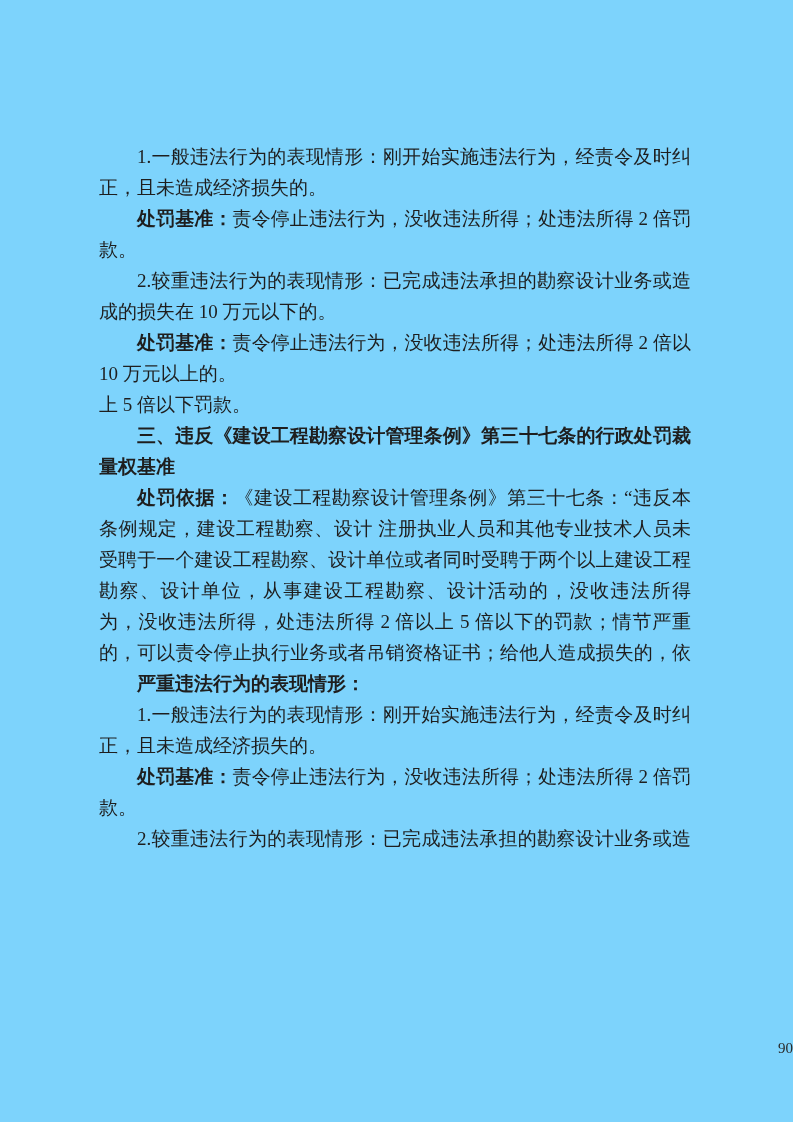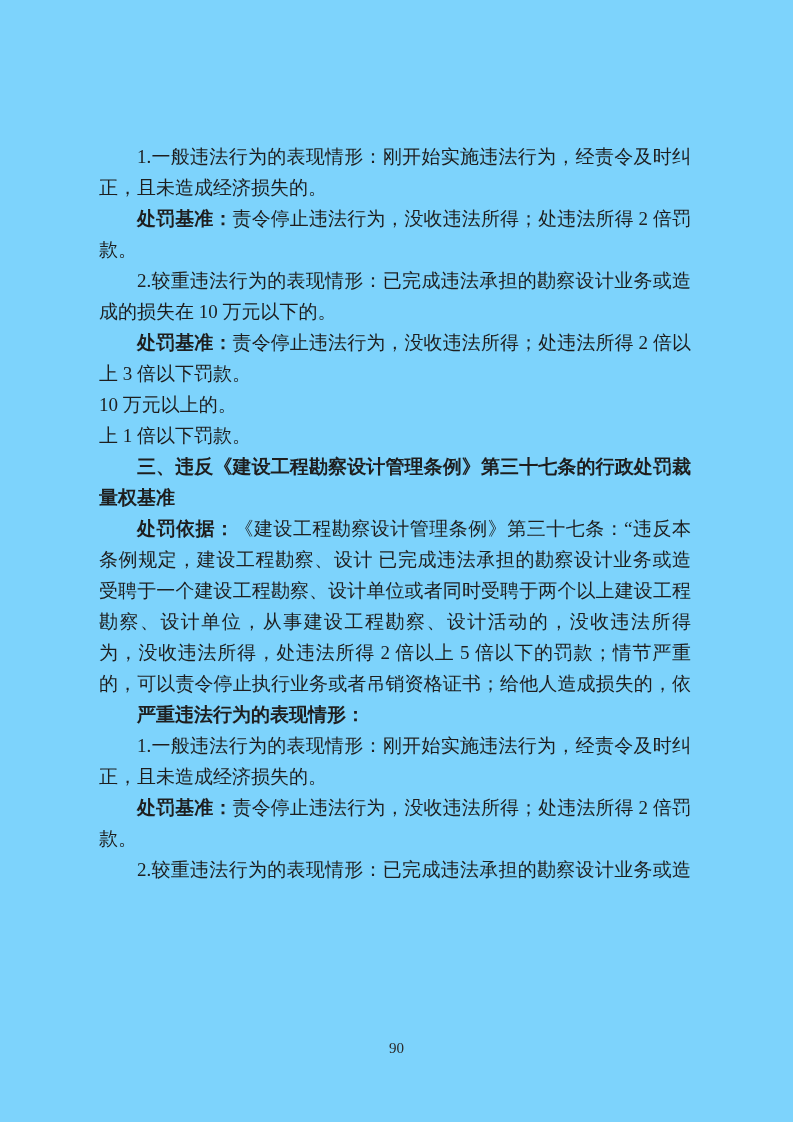--- a/index.html
+++ b/index.html
@@ -45,21 +45,21 @@
     font-weight: bold;
   }
   .line b {
     font-weight: bold;
   }
   .footer {
     position: absolute;
     left: 0;
     top: 1038px;
     width: 100%;
-    text-align: center;
+    text-align: right;
     font-size: 15px;
     line-height: 20px;
     color: #2a2a2a;
   }
 </style>
 </head>
 <body>
 
 <div class="page">
   <div class="content" id="content">
@@ -70,35 +70,34 @@
       <div class="para normal">
         <div class="line first"><b>处罚基准：</b>责令停止违法行为，没收违法所得；处违法所得 2 倍罚</div>
         <div class="line lastline">款。</div>
       </div>
       <div class="para normal">
         <div class="line first">2.较重违法行为的表现情形：已完成违法承担的勘察设计业务或造</div>
         <div class="line lastline">成的损失在 10 万元以下的。</div>
       </div>
       <div class="para normal">
         <div class="line first"><b>处罚基准：</b>责令停止违法行为，没收违法所得；处违法所得 2 倍以</div>
-        <div class="line lastline">上 3 倍以下罚款。</div>
       </div>
       <div class="para normal">
         <div class="line lastline">10 万元以上的。</div>
       </div>
       <div class="para normal">
-        <div class="line lastline">上 1 倍以下罚款。</div>
+        <div class="line lastline">上 5 倍以下罚款。</div>
       </div>
       <div class="para heading">
         <div class="line first">三、违反《建设工程勘察设计管理条例》第三十七条的行政处罚裁</div>
         <div class="line lastline">量权基准</div>
       </div>
       <div class="para normal">
         <div class="line first"><b>处罚依据：</b>《建设工程勘察设计管理条例》第三十七条：“违反本</div>
-        <div class="line">条例规定，建设工程勘察、设计 已完成违法承担的勘察设计业务或造</div>
+        <div class="line">条例规定，建设工程勘察、设计 注册执业人员和其他专业技术人员未</div>
         <div class="line">受聘于一个建设工程勘察、设计单位或者同时受聘于两个以上建设工程</div>
         <div class="line">勘察、设计单位，从事建设工程勘察、设计活动的，没收违法所得</div>
         <div class="line">为，没收违法所得，处违法所得 2 倍以上 5 倍以下的罚款；情节严重</div>
         <div class="line">的，可以责令停止执行业务或者吊销资格证书；给他人造成损失的，依</div>
       </div>
       <div class="para bold">
         <div class="line first lastline">严重违法行为的表现情形：</div>
       </div>
       <div class="para normal">
         <div class="line first">1.一般违法行为的表现情形：刚开始实施违法行为，经责令及时纠</div>

